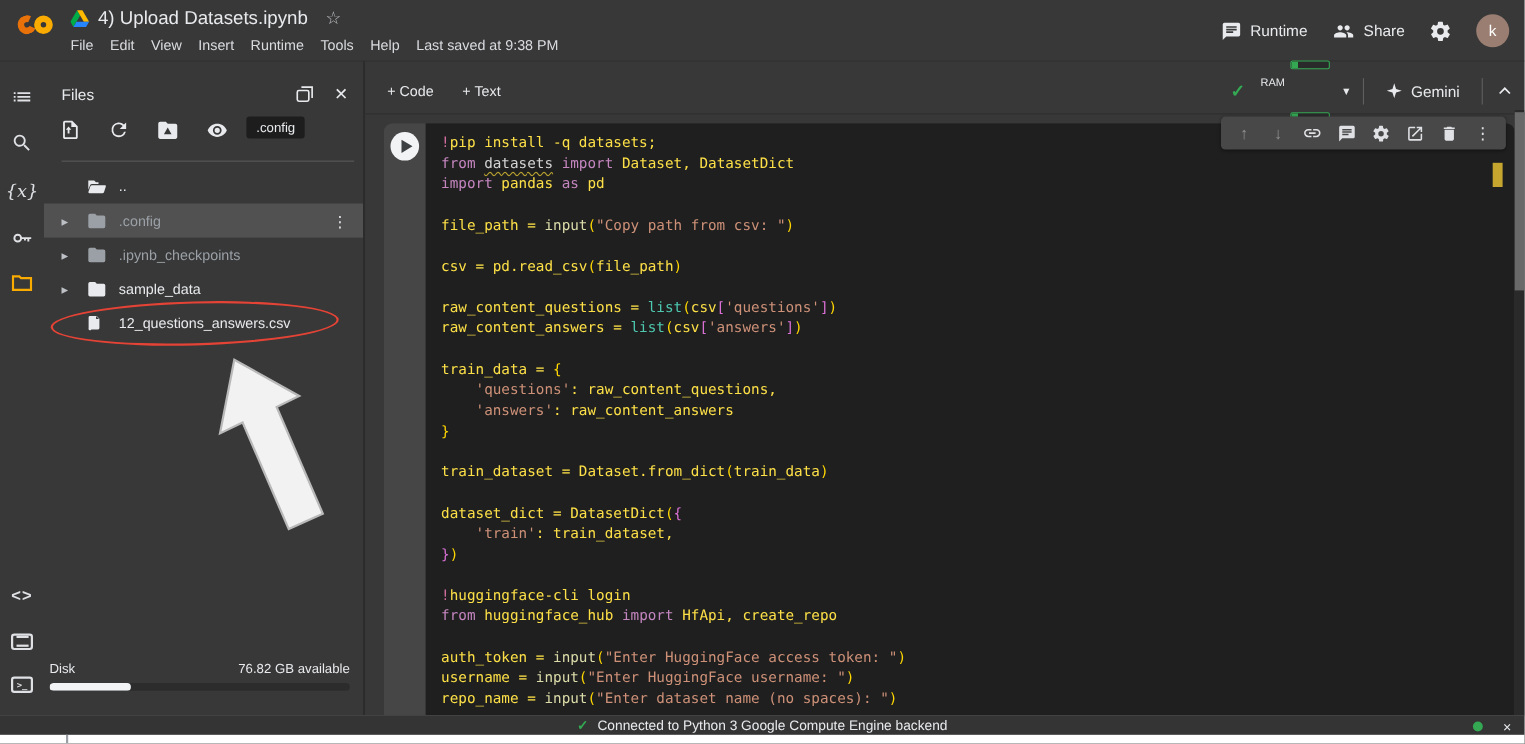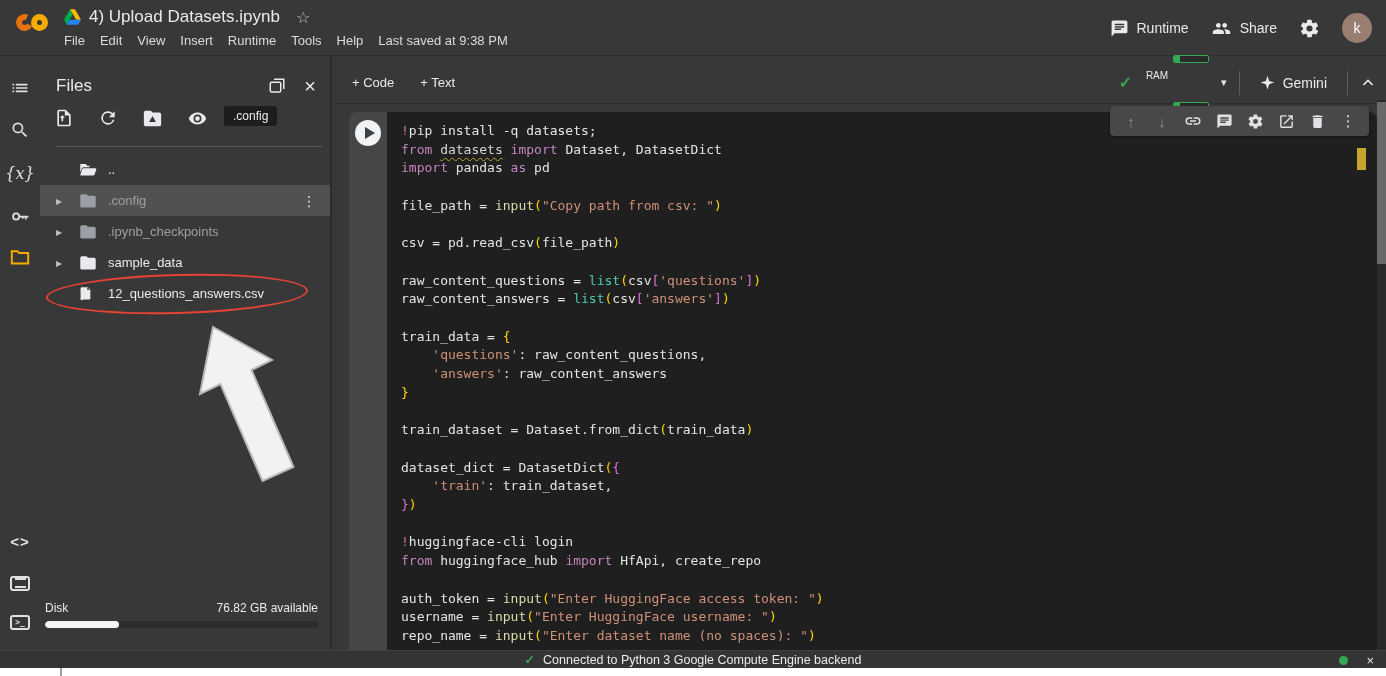--- a/index.html
+++ b/index.html
@@ -30,21 +30,21 @@
   .rail-vars { font-family:"DejaVu Serif", serif; font-style:italic; font-size:16px; }
   .rail-snippets { font-size:15px; font-weight:bold; letter-spacing:1px; }
   .rail-box { width:20px; height:15px; border:2px solid #dfe1e5; border-radius:3px; display:flex; align-items:center; justify-content:center; }
   .rail-box.lines::before { content:""; width:11px; height:6px; border-top:2px solid #dfe1e5; border-bottom:2px solid #dfe1e5; }
   .rail-term { font-size:8px; font-weight:bold; font-family:"DejaVu Sans Mono", monospace; }
 
   
   .files-panel { position:absolute; left:40px; top:56px; width:290px; height:594px; background:#383838; }
   .vdivider { position:absolute; left:330px; top:56px; width:2px; height:594px; background:#2c2c2c; }
   .fp-header { position:absolute; left:16px; top:20px; right:14px; display:flex; align-items:center; }
-  .fp-title { color:#e8eaed; font-size:17px;text-align:center; }
+  .fp-title { color:#e8eaed; font-size:14px;text-align:center; }
   .fp-header-icons { margin-left:auto; display:flex; align-items:center; gap:18px; }
   .fp-close { color:#e8eaed; font-size:20px; line-height:1; }
   .fp-actions { position:absolute; left:14px; top:52px; display:flex; align-items:center; gap:24px; }
   .tooltip { position:absolute; left:184px; top:50px; background:#1d1d1d; color:#e8eaed; font-size:12px; padding:3px 9px; border-radius:3px; }
   .fp-divider { position:absolute; left:16px; top:90px; width:266px; height:1px; background:#5a5a5a; }
   .file-tree { position:absolute; left:0; top:98px; width:290px; }
   .tree-row { display:flex; align-items:center; height:31px; padding-left:16px; }
   .tree-row.selected { background:#515151; }
   .tree-caret { width:22px; color:#bdc1c6; font-size:12px; }
   .tree-icon { width:28px; display:flex; align-items:center; }
@@ -75,21 +75,21 @@
   .caret-down { color:#e8eaed; font-size:11px; }
   .nbt-sep { width:1px; height:24px; background:#5f5f5f; }
   .gemini-btn { display:flex; align-items:center; gap:8px; color:#e8eaed; font-size:14px; padding:0 8px; }
 
   
   .cell { position:absolute; left:17px; top:56px; width:1028px; height:538px; border-radius:8px 8px 0 0; overflow:hidden; display:flex; }
   .gutter { width:38px; background:#464646; flex:none; }
   .play-btn { width:26px; height:26px; border-radius:50%; background:#f1f3f4; margin:8px auto 0; display:flex; align-items:center; justify-content:center; }
   .play-tri { width:0; height:0; border-left:10px solid #3c4043; border-top:6px solid transparent; border-bottom:6px solid transparent; margin-left:3px; }
   .code { flex:1; background:#1f1f1f; padding:10px 0 0 14px; font-family:"DejaVu Sans Mono", monospace; font-size:13px; line-height:18.7px; white-space:pre; overflow:hidden; }
-  .tk-p { color:#e5e5e5; } .tk-k { color:#c586c0; } .tk-s { color:#ce9178; }
+  .tk-p { color:#fde047; } .tk-k { color:#c586c0; } .tk-s { color:#ce9178; }
   .tk-f { color:#dcdcaa; } .tk-y { color:#ffd700; } .tk-v { color:#da70d6; }
   .tk-t { color:#4ec9b0; } .tk-m { color:#d16d9e; }
   .tk-u { color:#d4d4d4; text-decoration:underline; text-decoration-style:wavy; text-decoration-color:#b8a12e; text-decoration-thickness:1px; text-underline-offset:3px; }
   .cell-toolbar { position:absolute; right:17px; top:50px; height:30px; background:#484848; border-radius:4px; box-shadow:0 1px 3px rgba(0,0,0,.4); display:flex; align-items:center; gap:9px; padding:0 10px; }
   .ct-icon { display:flex; align-items:center; justify-content:center; width:22px; color:#dfe1e5; font-size:15px; }
   .ct-icon.dim { color:#8f8f8f; }
   .overview-marker { position:absolute; right:20px; top:92px; width:9px; height:22px; background:#c7a62f; }
   .scroll-track { position:absolute; right:0; top:44px; width:9px; height:550px; background:#2a2a2a; }
   .scroll-thumb { position:absolute; right:0; top:2px; width:9px; height:162px; background:#696969; }
 

